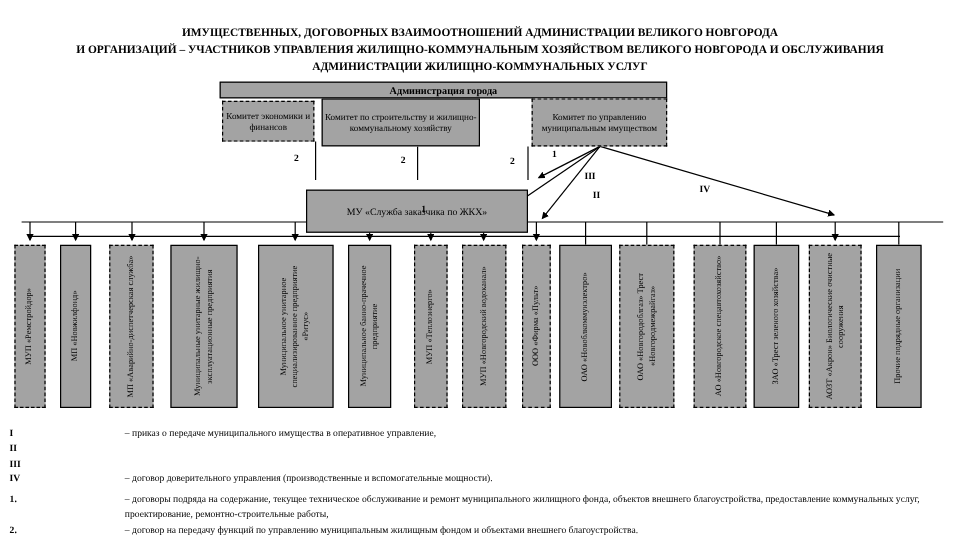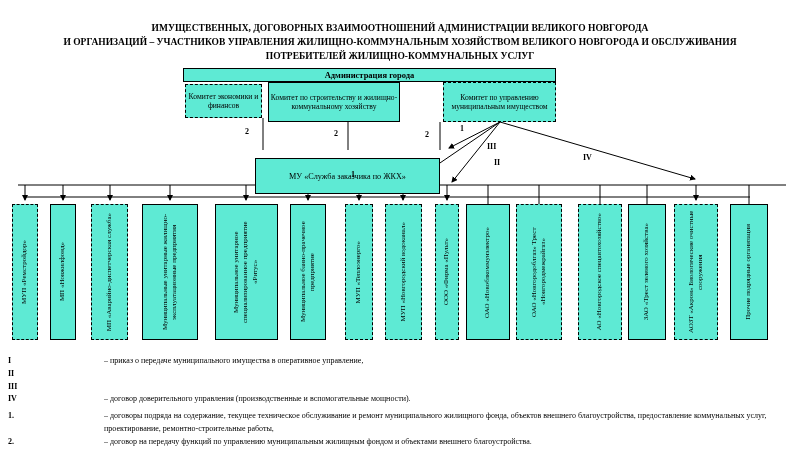--- a/index.html
+++ b/index.html
@@ -1,20 +1,20 @@
 <!DOCTYPE html>
 <html><head>
 <meta charset="utf-8">
 <style>
   html,body{margin:0;padding:0;background:#fff;}
   .page{position:relative;width:800px;height:462px;background:#fff;color:#000;
         font-family:"Liberation Serif","DejaVu Serif",serif;overflow:hidden;}
   .title{position:absolute;top:22px;left:0;width:800px;text-align:center;
          font-weight:bold;font-size:9.5px;line-height:1.45;}
-  .box{position:absolute;border:1px solid #000;background:#5eead4;box-sizing:border-box;}
+  .box{position:absolute;border:1px solid #000;background:#a3a3a3;box-sizing:border-box;}
   .dashed{border-style:dashed;}
   .center{display:flex;align-items:center;justify-content:center;text-align:center;}
   .hdr{font-weight:bold;font-size:8.5px;}
   .cmt{font-size:7.6px;line-height:1.2;padding:1px;}
   .svc{font-size:8.2px;}
   .org-box{top:204px;height:136px;display:flex;align-items:center;justify-content:center;}
   .org-label{display:block;writing-mode:vertical-rl;transform:rotate(180deg);
              font-size:7px;line-height:1.35;text-align:center;max-height:126px;}
   .lbl{position:absolute;font-size:8px;font-weight:bold;}
   svg.wires{position:absolute;top:0;left:0;pointer-events:none;}
@@ -24,21 +24,21 @@
   .ltext{flex:1;}
 </style>
 </head>
 <body>
 
 <div class="page">
 
   <div class="title">
     <div>ИМУЩЕСТВЕННЫХ, ДОГОВОРНЫХ ВЗАИМООТНОШЕНИЙ АДМИНИСТРАЦИИ ВЕЛИКОГО НОВГОРОДА</div>
     <div>И ОРГАНИЗАЦИЙ – УЧАСТНИКОВ УПРАВЛЕНИЯ ЖИЛИЩНО-КОММУНАЛЬНЫМ ХОЗЯЙСТВОМ ВЕЛИКОГО НОВГОРОДА И ОБСЛУЖИВАНИЯ</div>
-    <div>ПОТРЕБИТЕЛЕЙ ЖИЛИЩНО-КОММУНАЛЬНЫХ УСЛУГ</div>
+    <div>АДМИНИСТРАЦИИ ЖИЛИЩНО-КОММУНАЛЬНЫХ УСЛУГ</div>
   </div>
 
   <svg class="wires" width="800" height="462">
     <defs>
       <marker id="ah" markerWidth="8" markerHeight="8" refX="5" refY="3" orient="auto">
         <path d="M0,0 L6,3 L0,6 z" fill="#000"></path>
       </marker>
     </defs>
 
     <line x1="263" y1="118" x2="263" y2="150" stroke="#000" stroke-width="1"></line>

